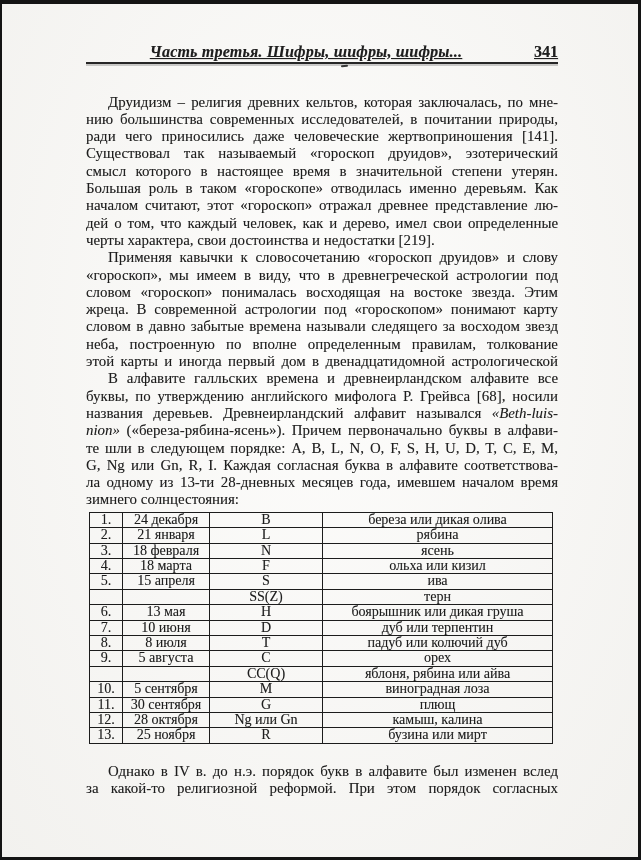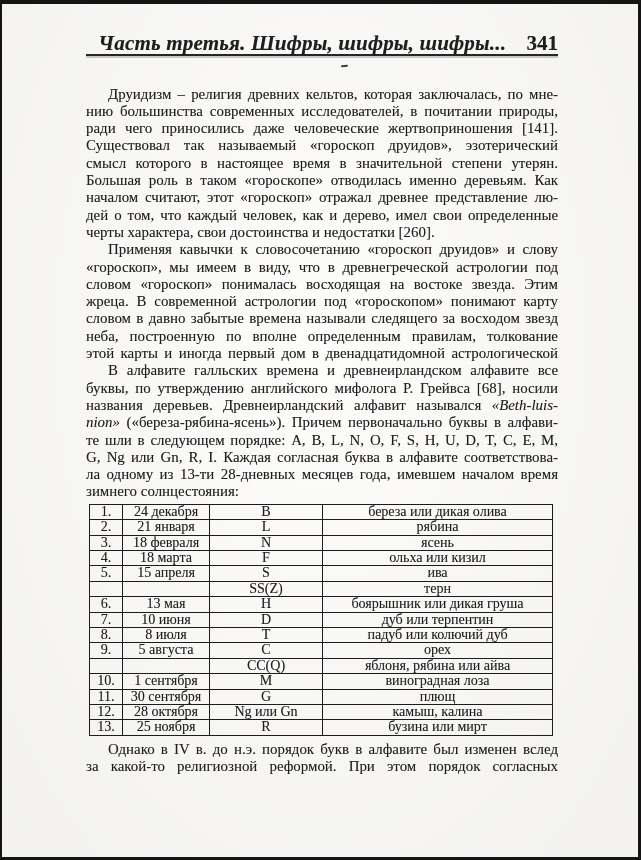--- a/index.html
+++ b/index.html
@@ -15,23 +15,24 @@
     border-left:2px solid var(--frame);
     border-right:3px solid var(--frame);
     border-bottom:3px solid var(--frame);
     overflow:hidden;
     color:var(--ink);
   }
 
   .content { position:absolute; left:84px; top:0; width:472px; }
 
   .running-header {
-    margin-top:30px; display:flex; align-items:baseline;
-    font-size:21px; font-weight:bold; line-height:19px;
+    margin-top:38px; display:flex; align-items:baseline;
+    font-size:16px; font-weight:bold; line-height:19px;
     text-shadow:.3px .3px 0 rgba(0,0,0,.35);
+    text-decoration:underline;
   }
   .rh-title { flex:1; text-align:center; font-style:italic; letter-spacing:.2px; }
   .rh-page { font-style:normal; padding-left:8px; }
 
   .rule {
     margin-top:1px; height:1.6px; background:#262626;
     box-shadow:0 2px 0 rgba(38,38,38,.22);
   }
 
   .artifact {
@@ -52,21 +53,21 @@
     margin-top:3px; margin-left:3px; width:463px;
     border-collapse:collapse; table-layout:fixed;
     font-size:14px; text-shadow:.25px .25px 0 rgba(0,0,0,.3);
   }
   table.druid td {
     border:1.7px solid #1c1c1c; height:14.4px; padding:0 2px;
     text-align:center; vertical-align:middle; line-height:14.4px;
     overflow:hidden; white-space:nowrap;
   }
 
-  .closingtext { margin-top:5px; font-size:14.8px; line-height:17.3px;
+  .closingtext { margin-top:19px; font-size:14.8px; line-height:17.3px;
     text-shadow:.25px .25px 0 rgba(0,0,0,.32); letter-spacing:.05px; }
 </style>
 </head>
 <body>
 
 <div class="page">
   <div class="artifact"></div>
 
   <div class="content">
 
@@ -80,21 +81,21 @@
     <div class="bodytext" id="paras-top">
         <div class="paragraph">
           <div class="line first">Друидизм – религия древних кельтов, которая заключалась, по мне-</div>
           <div class="line">нию большинства современных исследователей, в почитании природы,</div>
           <div class="line">ради чего приносились даже человеческие жертвоприношения [141].</div>
           <div class="line">Существовал так называемый «гороскоп друидов», эзотерический</div>
           <div class="line">смысл которого в настоящее время в значительной степени утерян.</div>
           <div class="line">Большая роль в таком «гороскопе» отводилась именно деревьям. Как</div>
           <div class="line">началом считают, этот «гороскоп» отражал древнее представление лю-</div>
           <div class="line">дей о том, что каждый человек, как и дерево, имел свои определенные</div>
-          <div class="line unjust">черты характера, свои достоинства и недостатки [260].</div>
+          <div class="line unjust">черты характера, свои достоинства и недостатки [219].</div>
         </div>
         <div class="paragraph">
           <div class="line first">Применяя кавычки к словосочетанию «гороскоп друидов» и слову</div>
           <div class="line">«гороскоп», мы имеем в виду, что в древнегреческой астрологии под</div>
           <div class="line">словом «гороскоп» понималась восходящая на востоке звезда. Этим</div>
           <div class="line">жреца. В современной астрологии под «гороскопом» понимают карту</div>
           <div class="line">словом в давно забытые времена называли следящего за восходом звезд</div>
           <div class="line">неба, построенную по вполне определенным правилам, толкование</div>
           <div class="line">этой карты и иногда первый дом в двенадцатидомной астрологической</div>
         </div>
@@ -179,21 +180,21 @@
             <td>орех</td>
           </tr>
           <tr>
             <td></td>
             <td></td>
             <td>CC(Q)</td>
             <td>яблоня, рябина или айва</td>
           </tr>
           <tr>
             <td>10.</td>
-            <td>1 сентября</td>
+            <td>5 сентября</td>
             <td>M</td>
             <td>виноградная лоза</td>
           </tr>
           <tr>
             <td>11.</td>
             <td>30 сентября</td>
             <td>G</td>
             <td>плющ</td>
           </tr>
           <tr>

